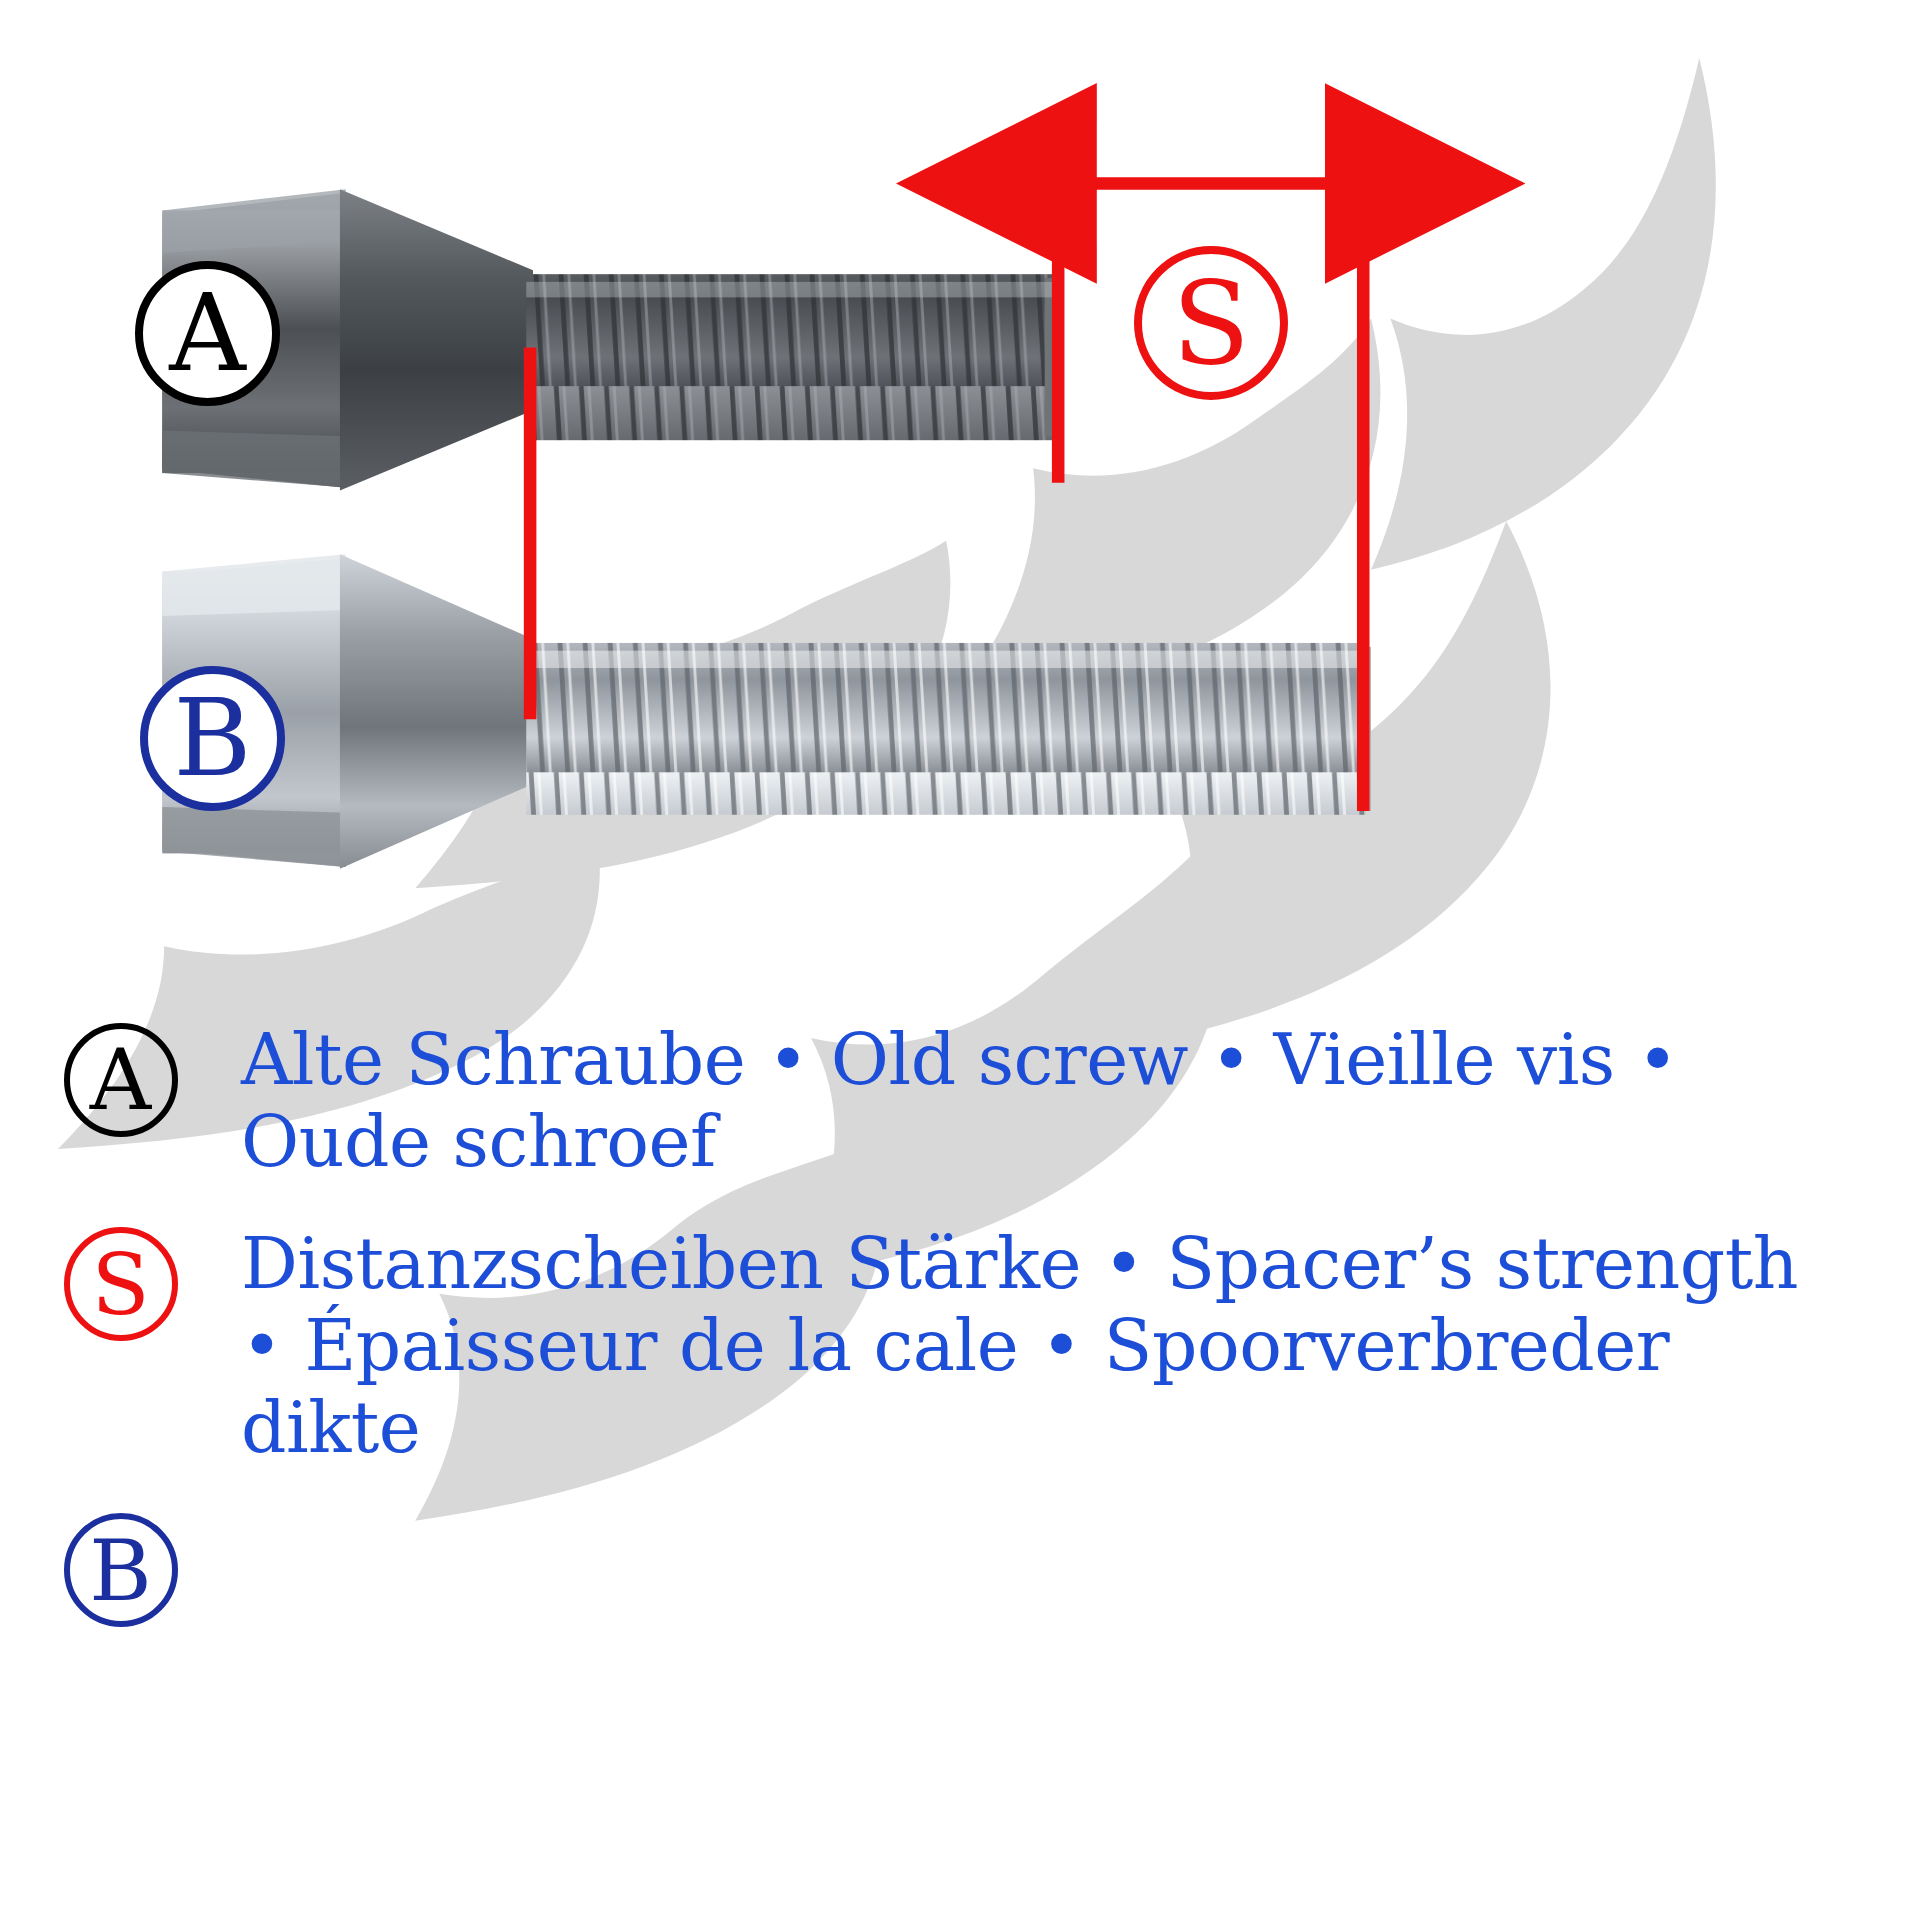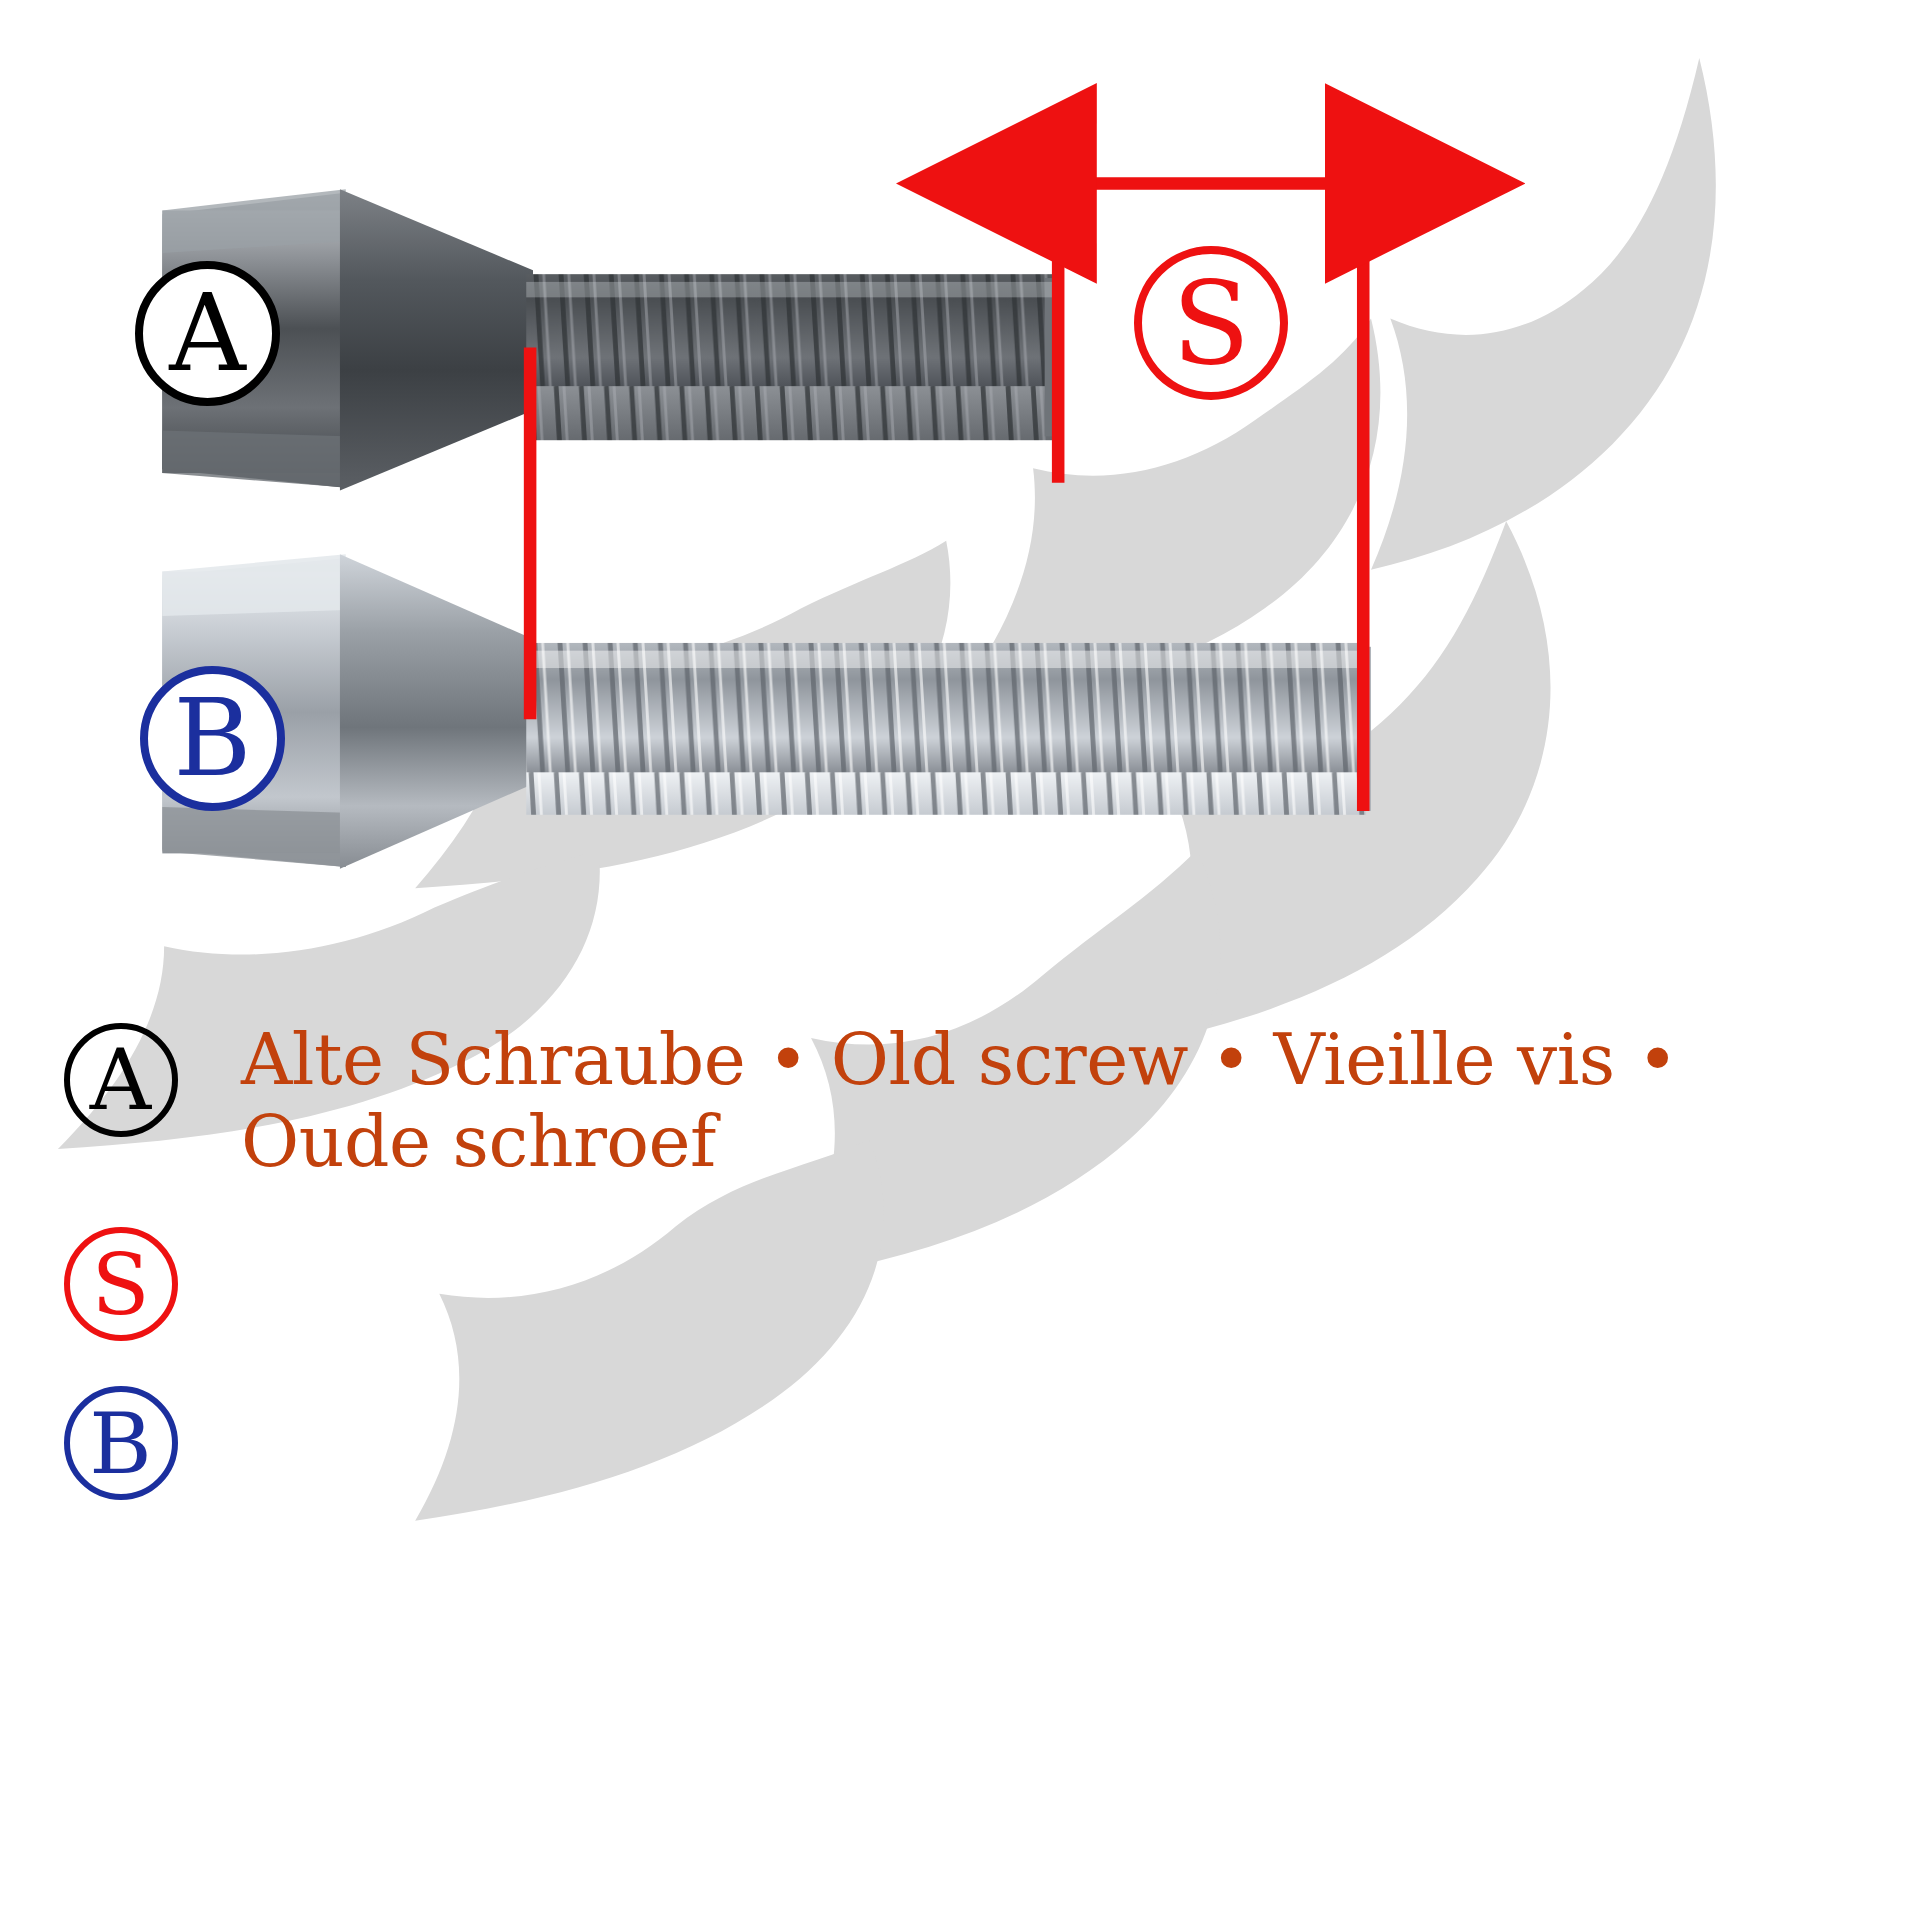--- a/index.html
+++ b/index.html
@@ -66,21 +66,21 @@
     box-sizing: border-box;
   }
   .badge.red { border-color: #ee1111; color: #ee1111; }
   .badge.blue { border-color: #1b2f9e; color: #1b2f9e; }
   .legend-text {
     flex: 1;
     padding-right: 99px;
     font-family: "DejaVu Serif", serif;
     font-size: 71px;
     line-height: 1.15;
-    color: #c2410c;
+    color: #1d4ed8;
     letter-spacing: -0.5px;
   }
 
   
   .overlay-badge {
     position: absolute;
     width: 145px;
     height: 145px;
     border-radius: 50%;
     background: #ffffff;
@@ -232,20 +232,21 @@
     <div class="badge-cell">
       <div class="badge">A</div>
     </div>
     <div class="legend-text">Alte Schraube • Old screw • Vieille vis • Oude schroef</div>
   </div>
 
   <div class="legend-row">
     <div class="badge-cell">
       <div class="badge red">S</div>
     </div>
+    <div class="legend-text">Distanzscheiben Stärke • Spacer’s strength • Épaisseur de la cale • Spoorverbreder dikte</div>
   </div>
 
   <div class="legend-row">
     <div class="badge-cell">
       <div class="badge blue">B</div>
     </div>
   </div>
 
 </div>
 

